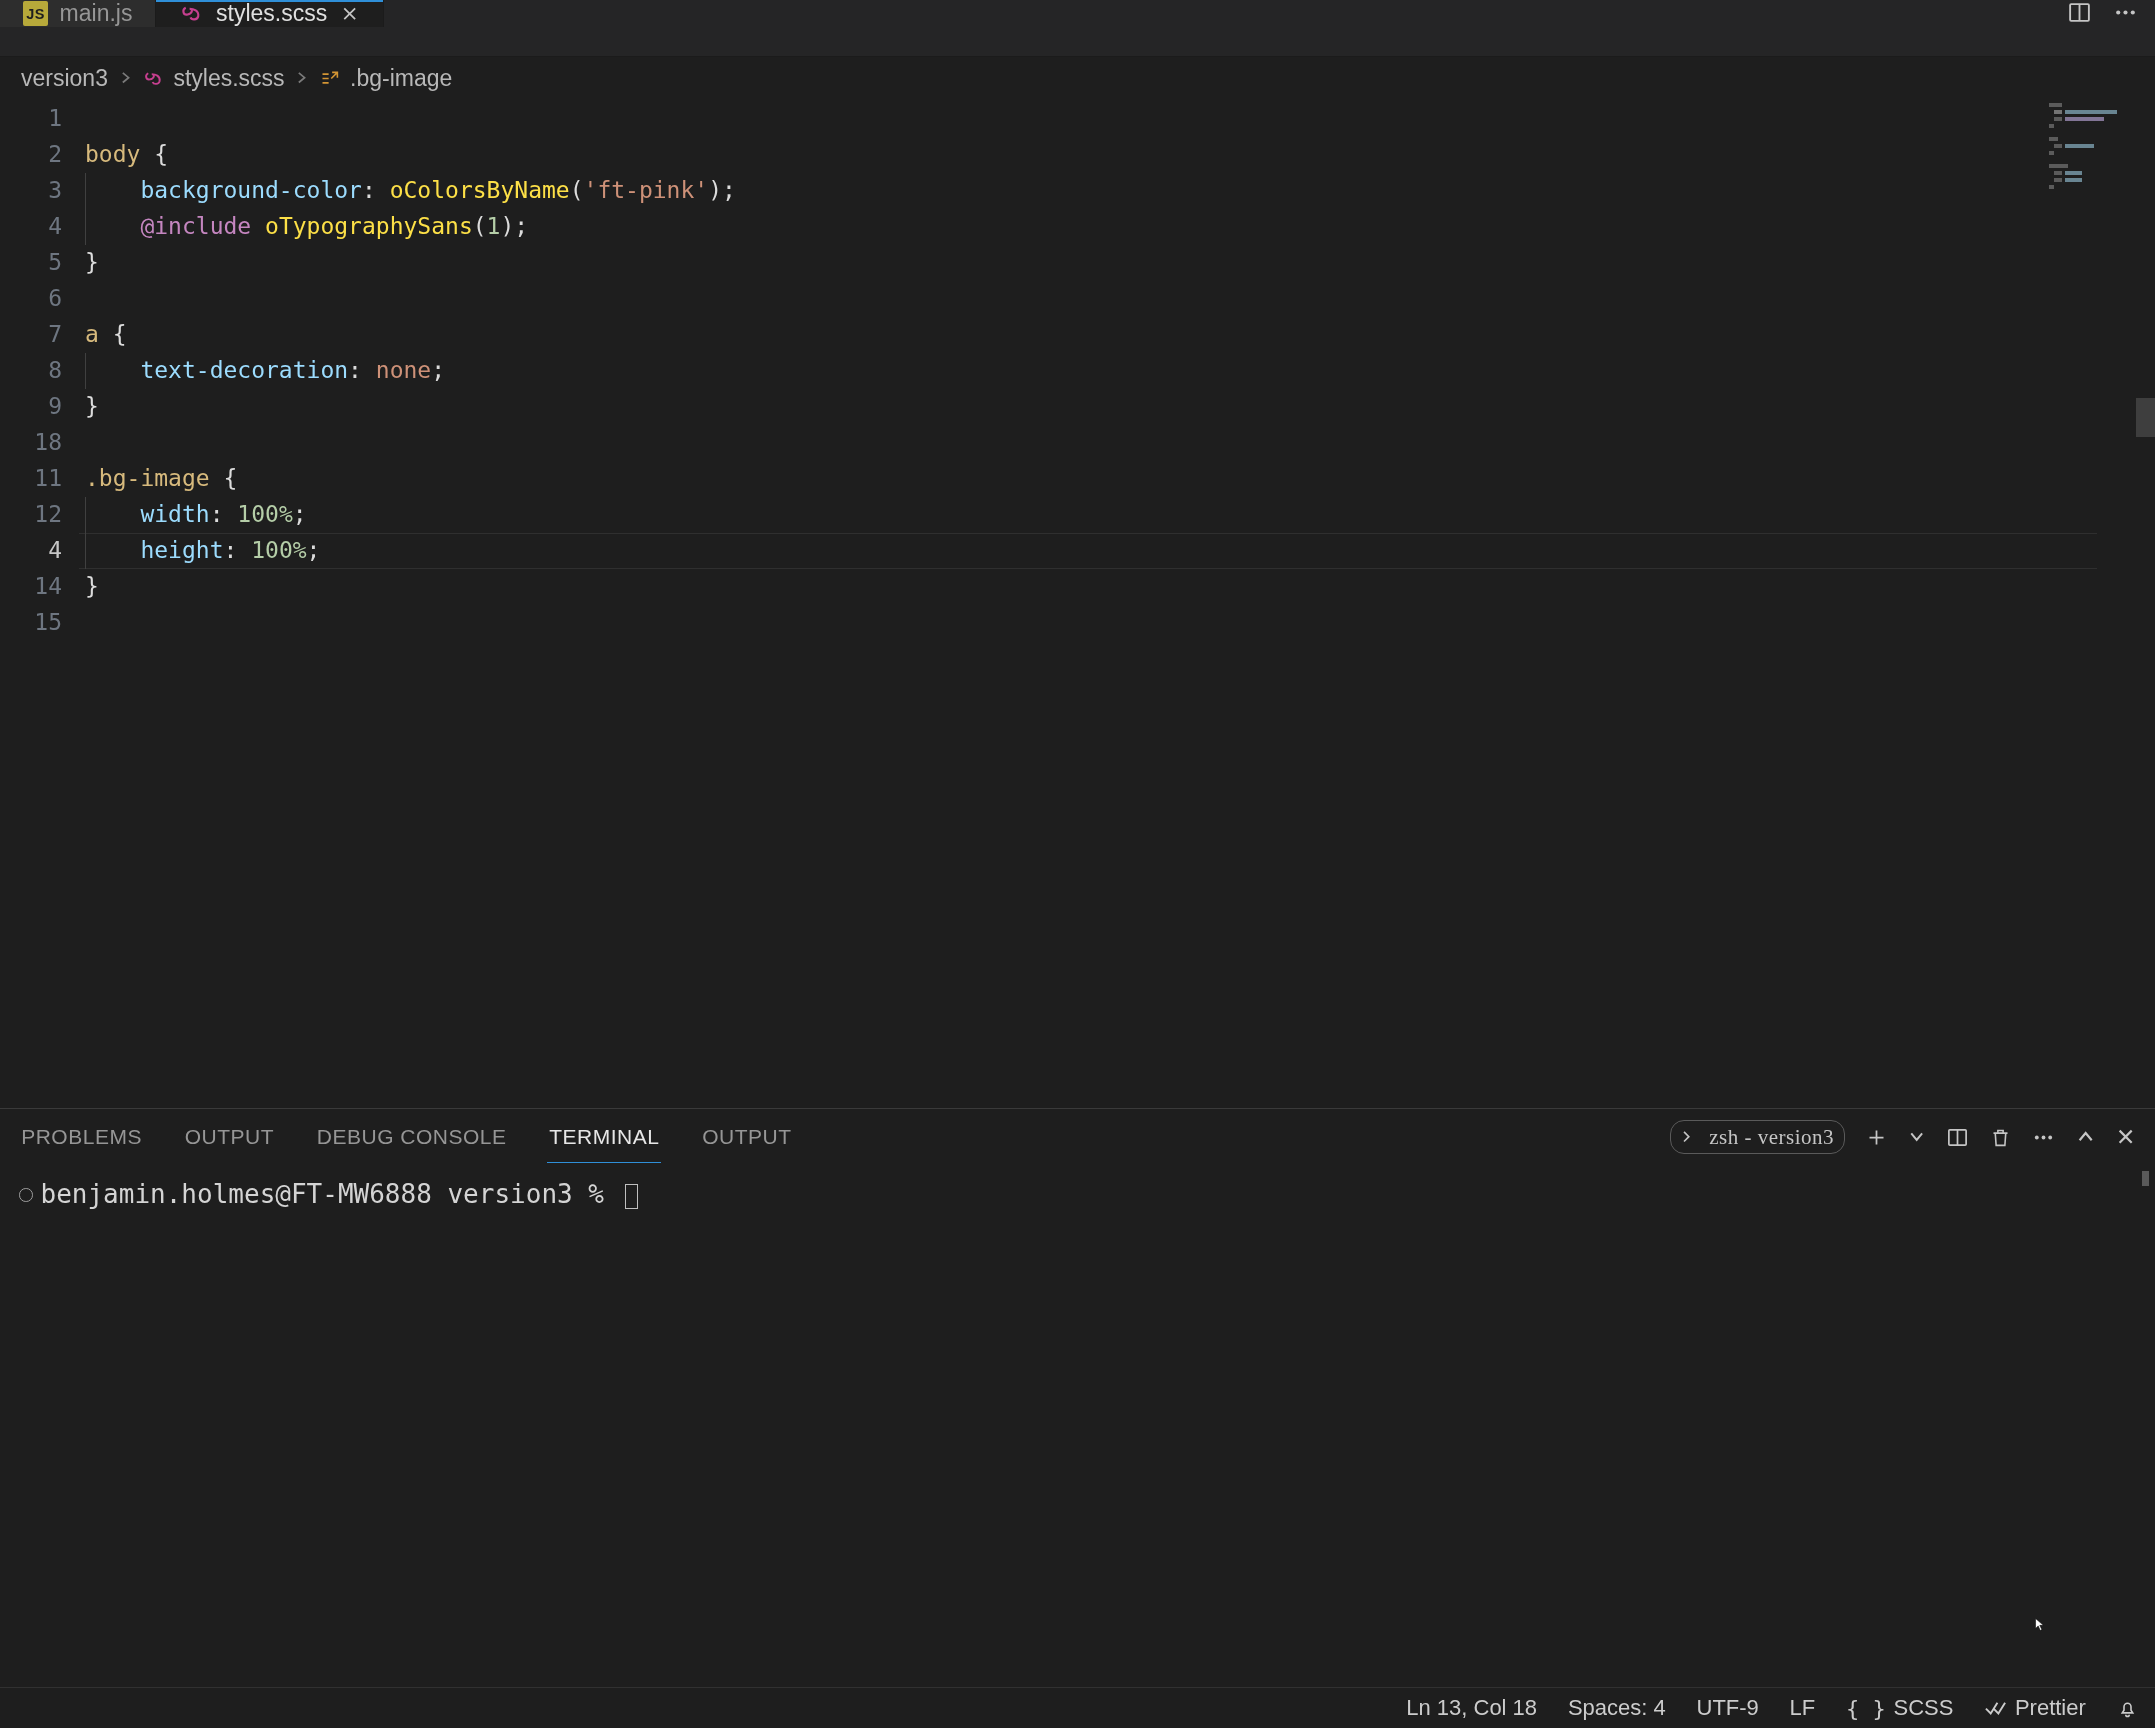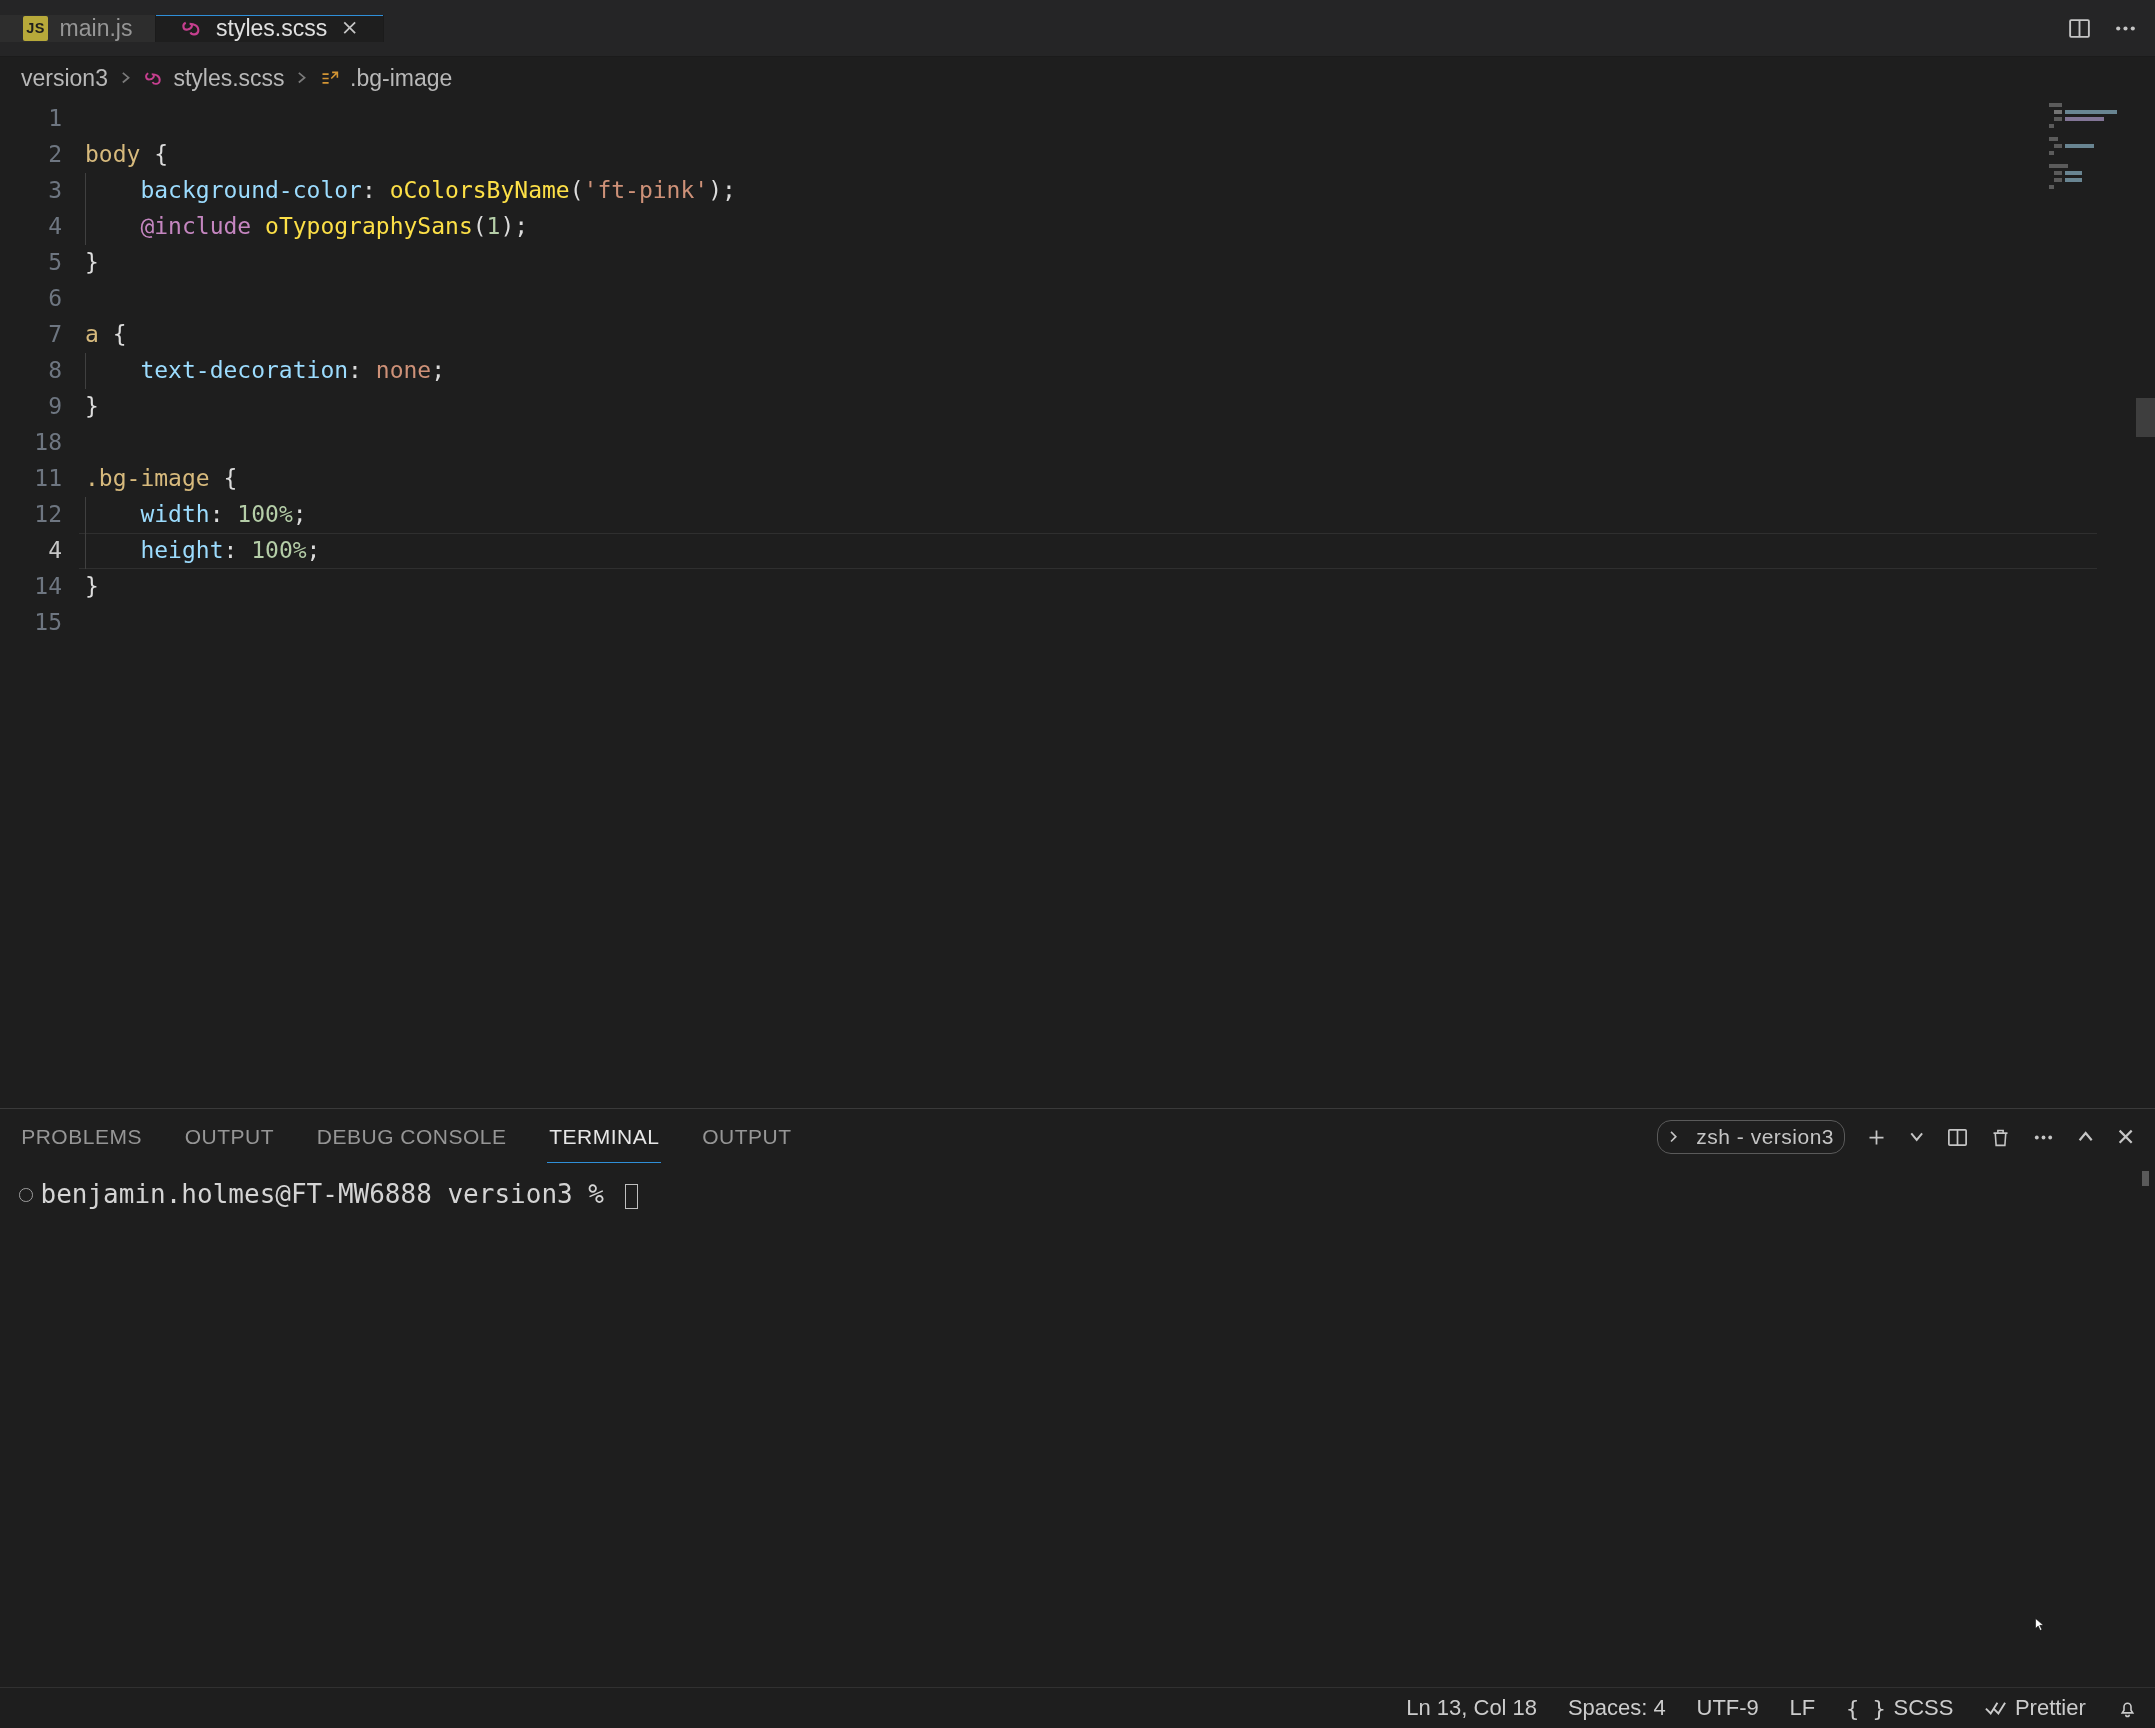--- a/index.html
+++ b/index.html
@@ -10,21 +10,21 @@
     font-family: -apple-system, BlinkMacSystemFont, "Segoe UI", sans-serif;
     font-size: 23px;
     overflow: hidden;
     display: flex;
     flex-direction: column;
   }
 
   
   .tabs-bar {
     display: flex;
-    align-items: center;
+    align-items: flex-start;
     height: 57px;
     background: #252526;
     border-bottom: 1px solid #1b1b1b;
   }
   .tab {
     display: flex;
     align-items: center;
     gap: 11.6px;
     padding: 0 23px;
     background: #2d2d2d;
@@ -172,20 +172,21 @@
     border-bottom: 1.9px solid #2f8fd8;
   }
   .panel-tabs-spacer { flex:1; }
   .panel-right {
     display:flex; align-items:center; gap:21px; color:#c5c5c5;
   }
   .term-badge {
     display:flex; align-items:center; gap:9.7px;
     border:1px solid #5a5a5a; padding:3.9px 9.7px; border-radius:14px;
     font-size:21px;
+    font-family:Liberation Serif, serif;
   }
   .panel-body {
     flex:1;
     padding: 13.5px 19.3px;
     font-family: Menlo, Consolas, monospace;
     font-size: 26px;
     color: #d4d4d4;
     position: relative;
   }
   .prompt-circle {

